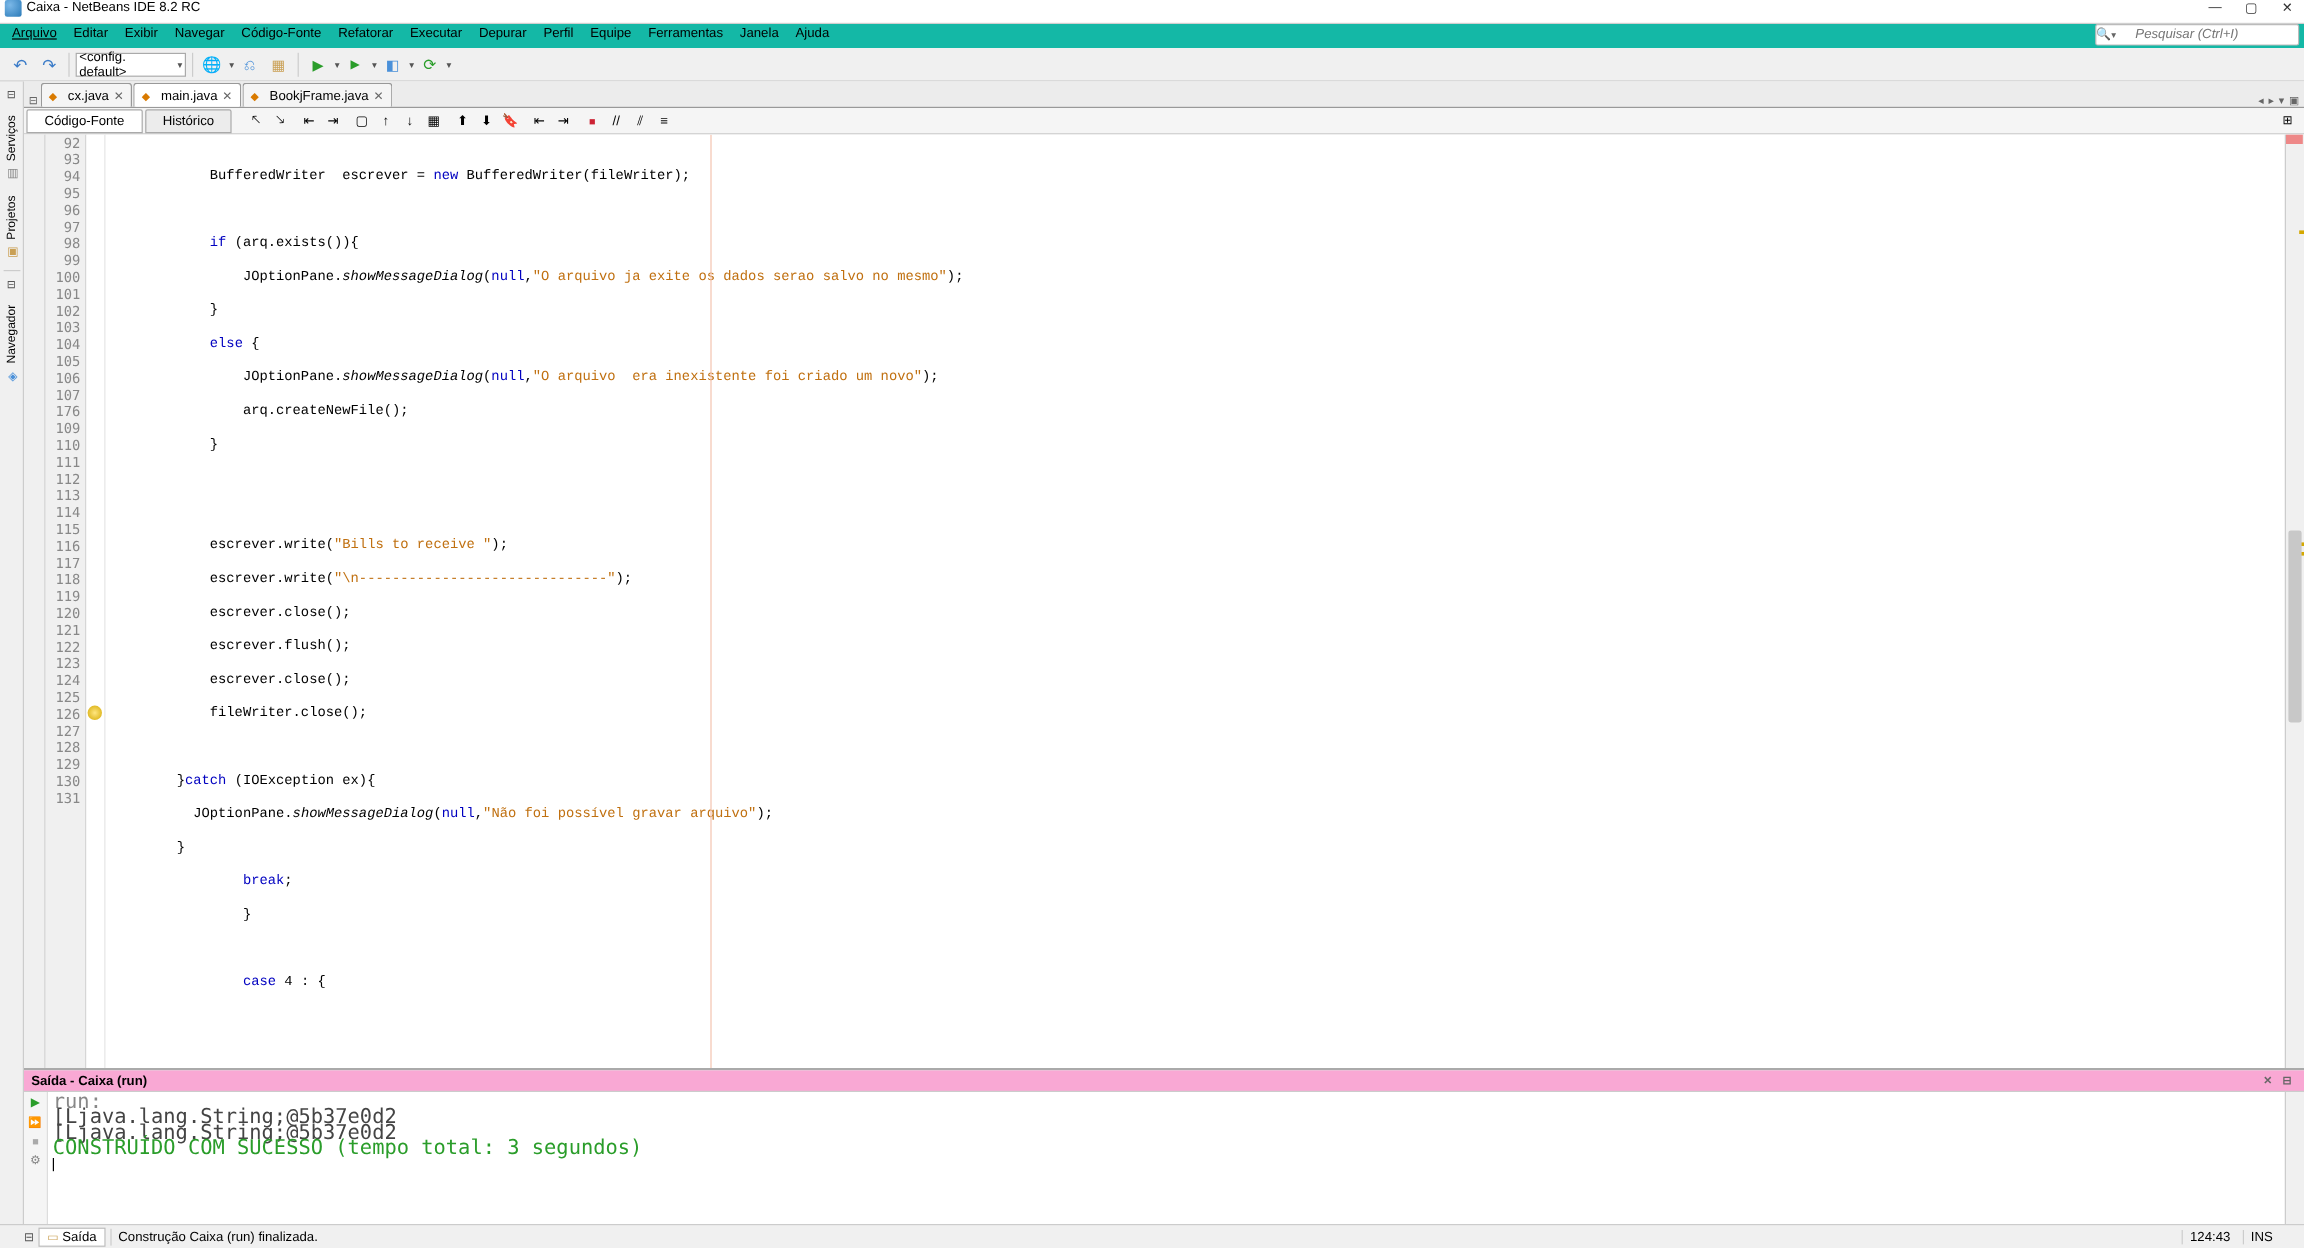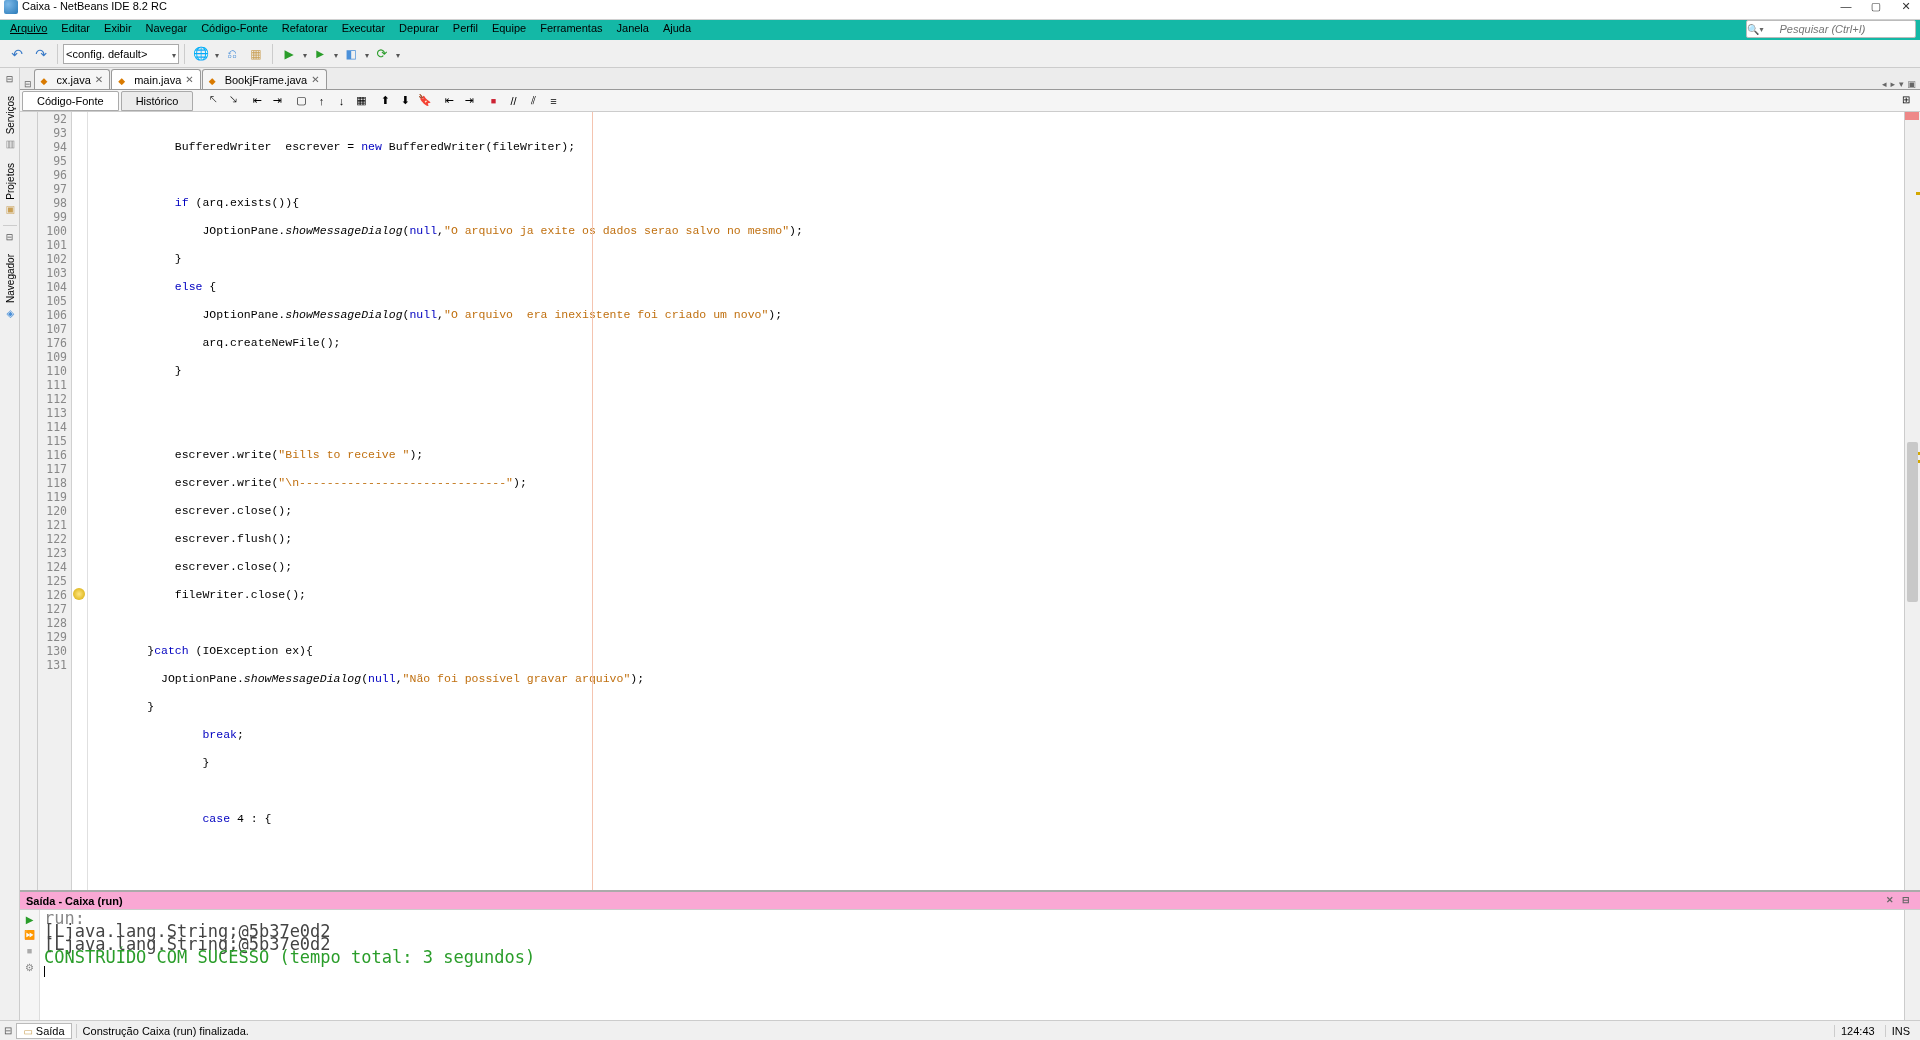--- a/index.html
+++ b/index.html
@@ -18,21 +18,21 @@
 .menubar .menu-item .u { text-decoration: underline; }
 .menubar .spacer { flex: 1; }
 .menubar .search-box { display: flex; align-items: center; border: 1px solid #bbb; background: #fff; height: 18px; width: 170px; border-radius: 2px; }
 .menubar .search-box .sicon { width: 14px; font-size: 10px; text-align: center; color: #666; }
 .menubar .search-box input { border: none; outline: none; font-size: 11px; flex: 1; background: transparent; font-style: italic; color: #888; margin-left: 16px; }
 .menubar .search-box .dd { width: 10px; font-size: 8px; color: #666; }
 
 
 .toolbar { height: 28px; background: #f0f0f0; border-bottom: 1px solid #ccc; display: flex; align-items: center; padding: 0 6px; gap: 2px; }
 .toolbar .tbtn { width: 22px; height: 22px; display: flex; align-items: center; justify-content: center; cursor: pointer; border-radius: 2px; }
-.toolbar .config-sel { border: 1px solid #aaa; background: #fff; height: 20px; width: 116px; font-size: 11px; padding: 0 2px; display: flex; align-items: center; justify-content: space-between; }
+.toolbar .config-sel { border: 1px solid #aaa; background: #fff; height: 20px; width: 92px; font-size: 11px; padding: 0 2px; display: flex; align-items: center; justify-content: space-between; }
 .toolbar .sep { width: 1px; height: 20px; background: #ccc; margin: 0 3px; }
 
 
 .main-area { display: flex; height: calc(100% - 20px - 20px - 28px - 20px); }
 
 
 .left-sidebar { width: 20px; background: #f0f0f0; border-right: 1px solid #ccc; display: flex; flex-direction: column; align-items: center; padding-top: 4px; gap: 2px; }
 .left-sidebar .side-tab { writing-mode: vertical-rl; transform: rotate(180deg); font-size: 10px; padding: 6px 2px; cursor: pointer; display: flex; align-items: center; gap: 3px; }
 .left-sidebar .side-tab .sicon { writing-mode: horizontal-tb; transform: rotate(90deg); width: 12px; height: 12px; display: inline-block; }
 .left-sidebar .side-sep { width: 14px; height: 1px; background: #ccc; margin: 2px 0; }
@@ -84,21 +84,21 @@
 .output-title .obtn { width: 12px; height: 12px; font-size: 9px; cursor: pointer; margin-left: 4px; color: #666; }
 .output-body { flex: 1; display: flex; background: #fff; }
 .output-gutter { width: 20px; background: #f5f5f5; border-right: 1px solid #ddd; display: flex; flex-direction: column; align-items: center; padding-top: 2px; gap: 2px; }
 .output-gutter .obtn2 { width: 14px; height: 14px; font-size: 9px; cursor: pointer; display:flex; align-items:center; justify-content:center;}
 .output-text { flex: 1; font-family: Consolas, monospace; font-size: 17px; line-height: 13px; padding: 2px 4px; color: #444; }
 .output-text .ok { color: #2a9d2a; }
 .output-text .cursor-line { display:inline-block; width:1px; height:11px; background:#000; vertical-align:middle; }
 .output-scroll { width: 16px; background: #f0f0f0; border-left: 1px solid #ccc; }
 
 
-.statusbar { height: 20px; background: #f0f0f0; border-top: 1px solid #ccc; display: flex; align-items: center; padding: 0 4px; gap: 4px; font-size: 11px; }
+.statusbar { height: 20px; background: #f0f0f0; border-top: 1px solid #ccc; display: flex; align-items: center; padding: 0 20px; gap: 4px; font-size: 11px; }
 .statusbar .stab { border: 1px solid #bbb; background: #fff; padding: 1px 6px; display: flex; align-items: center; gap: 3px; cursor: pointer; }
 .statusbar .smsg { padding: 1px 6px; border-left: 1px solid #ccc; }
 .statusbar .spacer { flex: 1; }
 .statusbar .spos { padding: 0 6px; border-left: 1px solid #ccc; }
 
 
 .i-undo::before { content: "↶"; color: #3a7bc8; font-size: 14px; }
 .i-redo::before { content: "↷"; color: #3a7bc8; font-size: 14px; }
 .i-globe::before { content: "🌐"; font-size: 13px; }
 .i-t1::before { content: "⎌"; color: #4a90d9; font-size:12px; }

